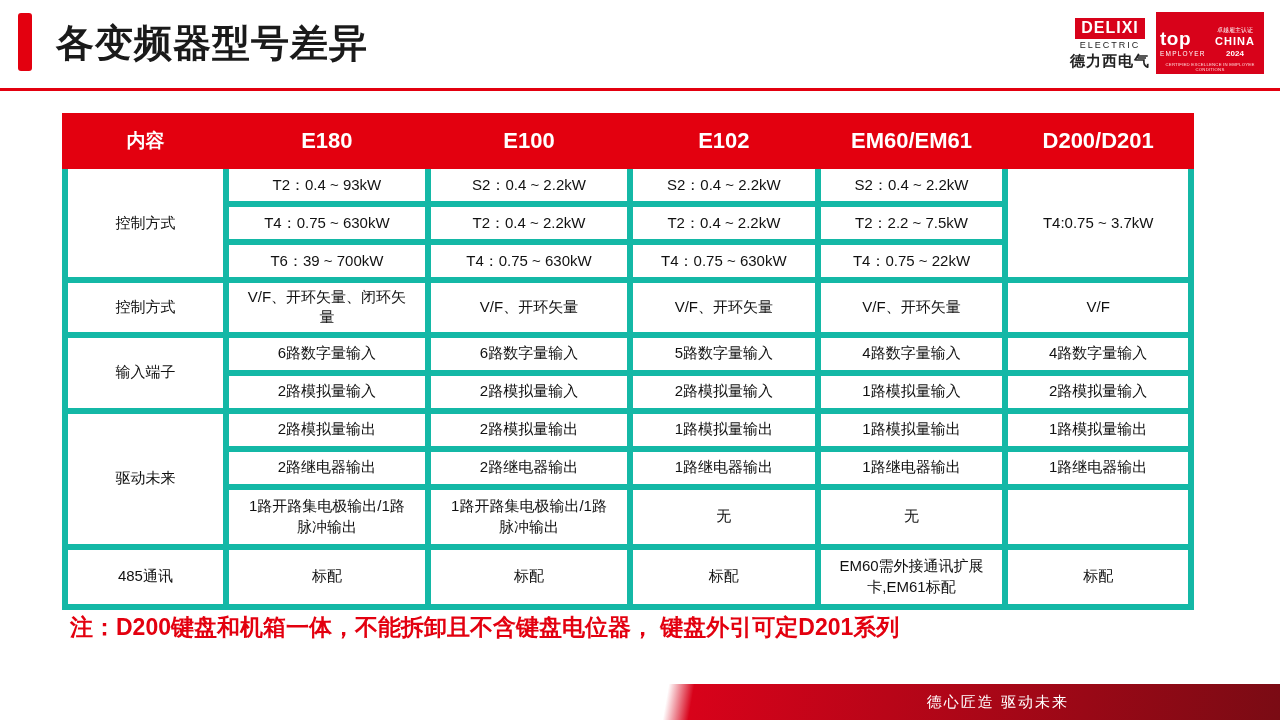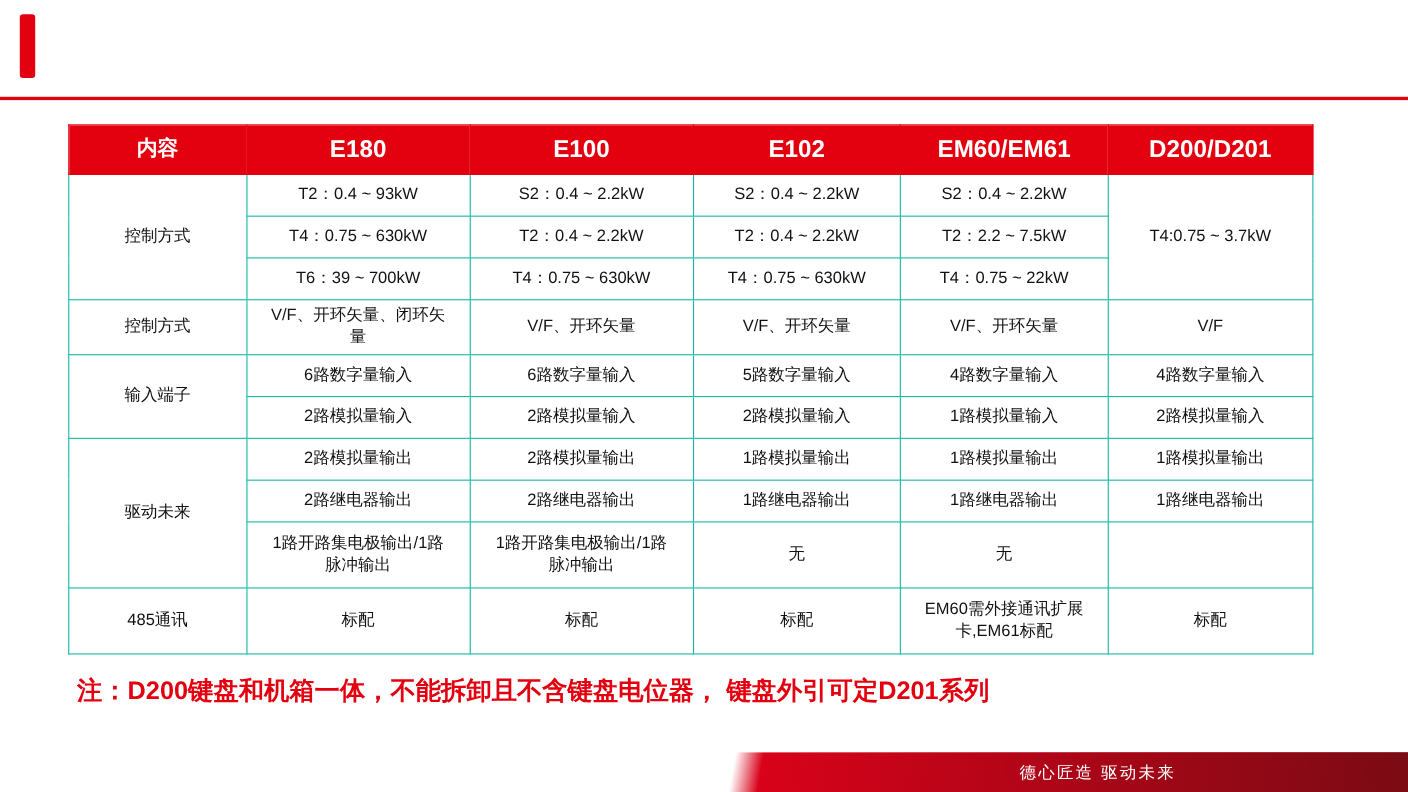--- a/index.html
+++ b/index.html
@@ -152,21 +152,21 @@
     left: 62px;
     top: 113px;
     width: 1132px;
   }
   table.spec {
     border-collapse: collapse;
     width: 1132px;
     table-layout: fixed;
   }
   table.spec th, table.spec td {
-    border: 1px solid #14b8a6;
+    border: 6px solid #14b8a6;
     text-align: center;
     vertical-align: middle;
     font-size: 15px;
     color: #111;
     padding: 4px 16px;
     line-height: 1.35;
     word-break: break-all;
   }
   table.spec thead th {
     background: #e3000f;
@@ -239,21 +239,41 @@
     font-size: 15px;
     letter-spacing: 2px;
     white-space: nowrap;
   }
 </style>
 </head>
 <body>
 
 <div class="header">
   <div class="title-bar"></div>
-
+  <div class="page-title">各变频器型号差异</div>
+
+  <div class="logo-group">
+    <div class="delixi-logo">
+      <div class="dlx-en">DELIXI</div>
+      <div class="dlx-sub">ELECTRIC</div>
+      <div class="dlx-cn">德力西电气</div>
+    </div>
+    <div class="top-employer">
+      <div class="te-left">
+        <div class="te-top">top</div>
+        <div class="te-emp">EMPLOYER</div>
+      </div>
+      <div class="te-right">
+        <div class="te-cn">卓越雇主认证</div>
+        <div class="te-china">CHINA</div>
+        <div class="te-year">2024</div>
+      </div>
+      <div class="te-footer">CERTIFIED EXCELLENCE IN EMPLOYEE CONDITIONS</div>
+    </div>
+  </div>
 
   <div class="header-rule"></div>
 </div>
 
 <div class="table-wrap">
   <table class="spec">
     <colgroup>
       <col class="c0">
         <col class="c1">
         <col class="c2">

